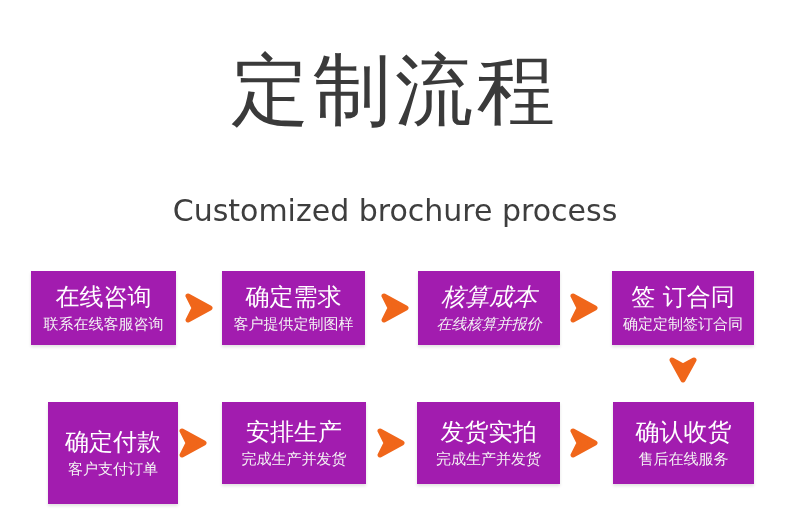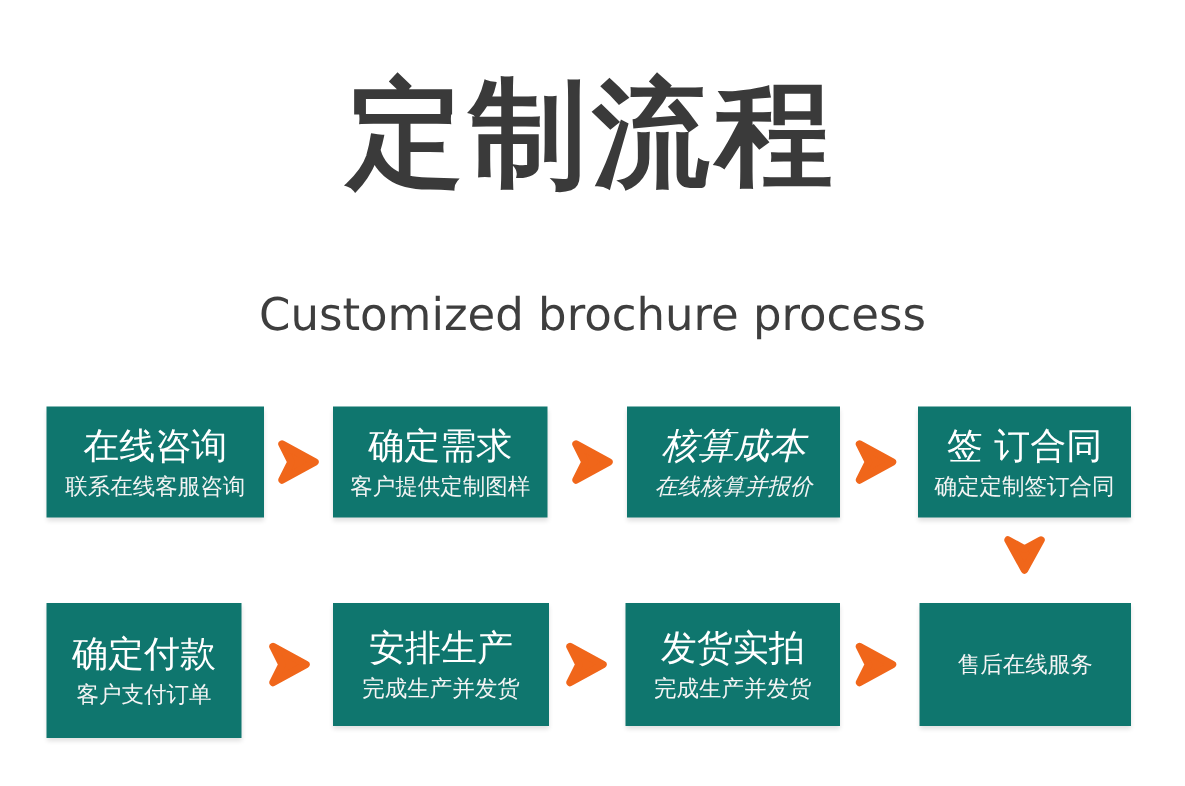--- a/index.html
+++ b/index.html
@@ -16,41 +16,41 @@
     overflow: hidden;
   }
   .page-title {
     position: absolute;
     top: 42px;
     left: 0;
     width: 790px;
     text-align: center;
     font-size: 78px;
     line-height: 96px;
-    font-weight: 700;
+    font-weight: 400;
     letter-spacing: 4px;
     color: #3a3a3a;
     white-space: nowrap;
   }
   .page-subtitle {
     position: absolute;
     top: 172px;
     left: 0;
     width: 790px;
     text-align: center;
     font-size: 30px;
     line-height: 38px;
     font-weight: 400;
     color: #3e3e3e;
     white-space: nowrap;
     margin-top: 20px;
   }
   .step {
     position: absolute;
-    background: #0f766e;
+    background: #a21caf;
     color: #ffffff;
     display: flex;
     flex-direction: column;
     align-items: center;
     justify-content: center;
     gap: 8px;
     box-shadow: 0 2px 3px rgba(0,0,0,0.12);
   }
   .step-title {
     font-size: 24px;
@@ -69,21 +69,21 @@
   .arrow {
     position: absolute;
     display: block;
   }
   
   .b1 { left: 31px;  top: 271px; width: 145px; height: 74px; }
   .b2 { left: 222px; top: 271px; width: 143px; height: 74px; }
   .b3 { left: 418px; top: 271px; width: 142px; height: 74px; font-style: italic; }
   .b4 { left: 612px; top: 271px; width: 142px; height: 74px; }
   
-  .b5 { left: 31px;  top: 402px; width: 130px; height: 90px; }
+  .b5 { left: 48px;  top: 402px; width: 130px; height: 102px; }
   .b6 { left: 222px; top: 402px; width: 144px; height: 82px; }
   .b7 { left: 417px; top: 402px; width: 143px; height: 82px; }
   .b8 { left: 613px; top: 402px; width: 141px; height: 82px; }
   
   .a1 { left: 185px; top: 293px; }
   .a2 { left: 381px; top: 293px; }
   .a3 { left: 570px; top: 293px; }
   .ad { left: 669px; top: 357px; }
   .a4 { left: 179px; top: 428px; }
   .a5 { left: 377px; top: 428px; }
@@ -154,16 +154,17 @@
   <div class="step b7">
     <div class="step-title">发货实拍</div>
     <div class="step-desc">完成生产并发货</div>
   </div>
 
   <svg class="arrow a6" width="28" height="30" viewBox="0 0 28 30">
     <polygon points="3,3 25,15 3,27 9,15" fill="#f0661a" stroke="#f0661a" stroke-width="5" stroke-linejoin="round"></polygon>
   </svg>
 
   <div class="step b8">
+    <div class="step-title">确认收货</div>
     <div class="step-desc">售后在线服务</div>
   </div>
 
 </div>
 
 </body></html>

